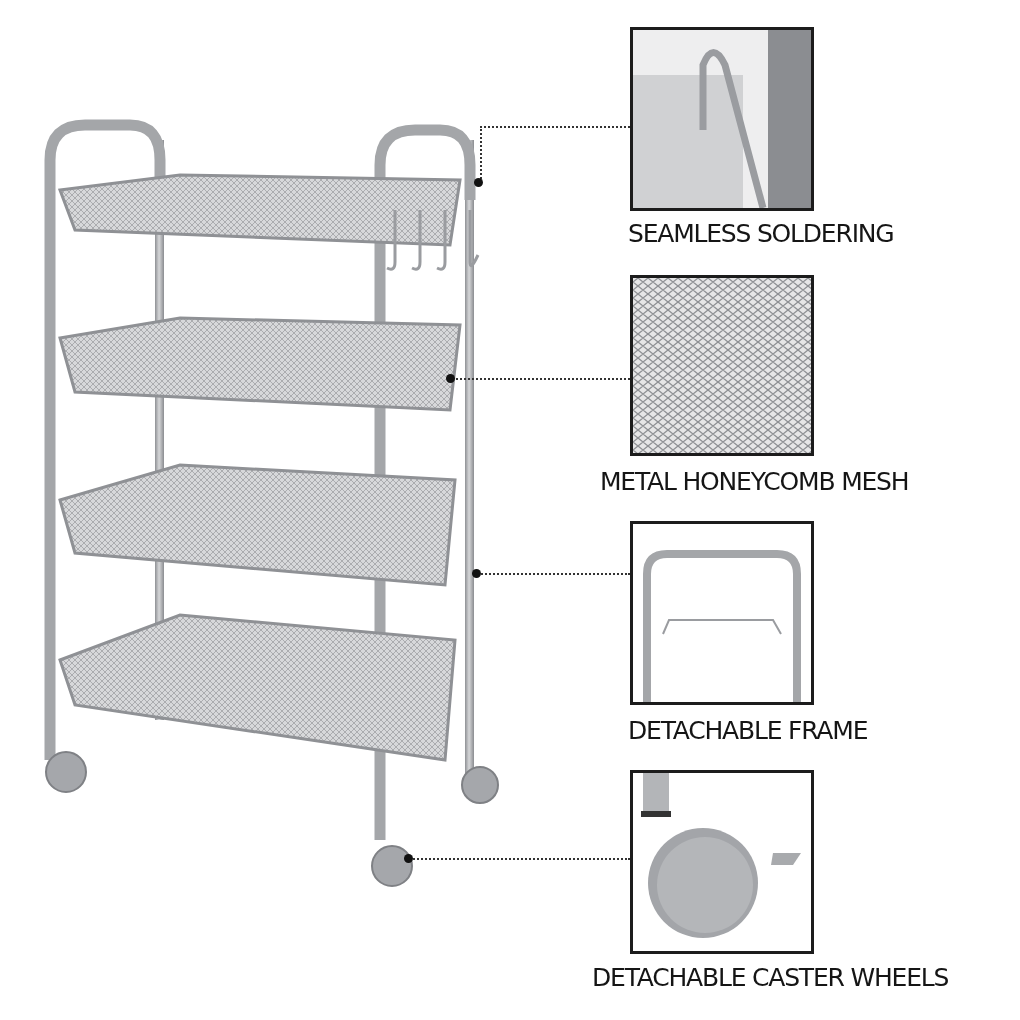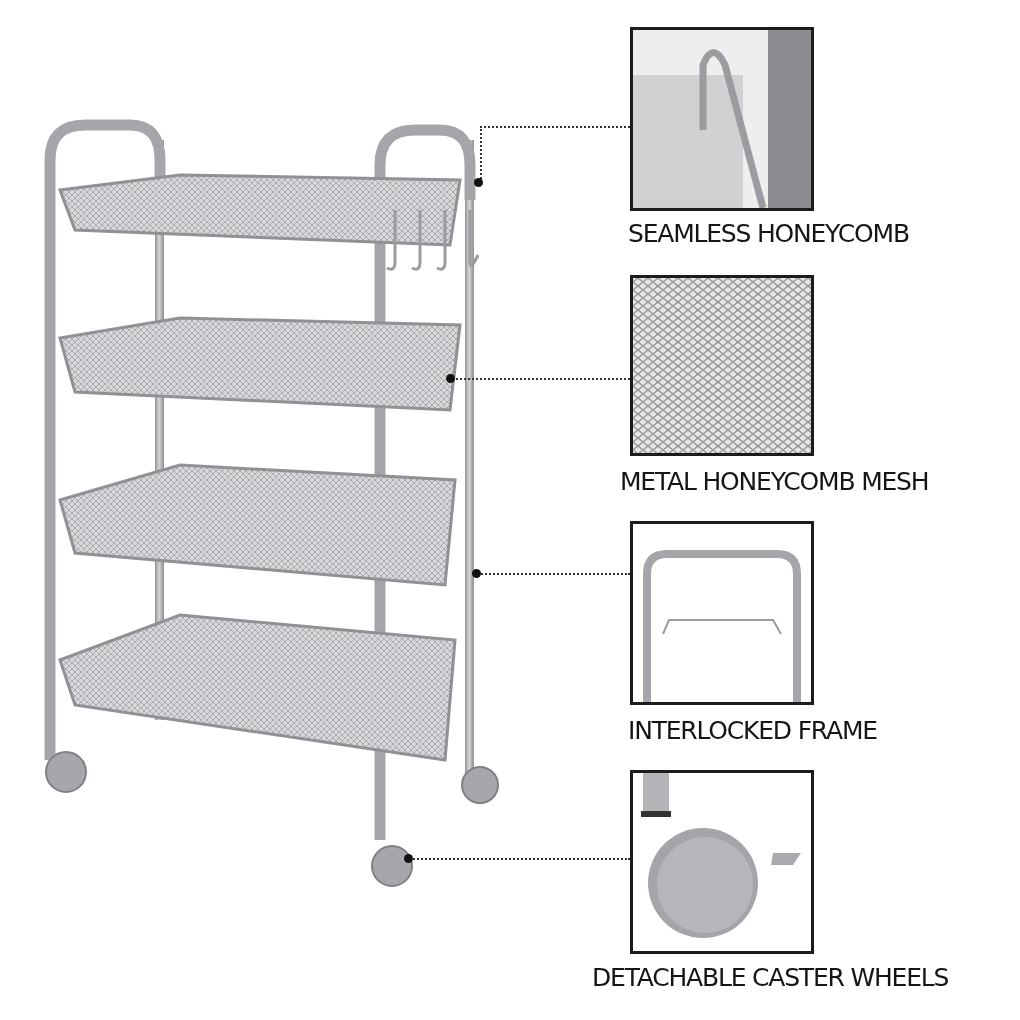--- a/index.html
+++ b/index.html
@@ -70,43 +70,43 @@
 <div class="dot" style="left:404px;top:854px;"></div>
 
 <div class="detail" style="left:630px;top:27px;width:184px;height:184px;">
   <svg width="178" height="178">
     <rect width="178" height="178" fill="#eeeeef"></rect>
     <rect x="0" y="45" width="110" height="133" fill="#d0d1d3"></rect>
     <rect x="135" y="0" width="45" height="178" fill="#8b8d91"></rect>
     <path d="M70 100 L70 35 Q80 10 92 35 L130 178" fill="none" stroke="#9a9ca0" stroke-width="7"></path>
   </svg>
 </div>
-<div class="label" style="left:628px;top:219px;">SEAMLESS HONEYCOMB</div>
+<div class="label" style="left:628px;top:219px;">SEAMLESS SOLDERING</div>
 
 <div class="detail" style="left:630px;top:275px;width:184px;height:181px;">
   <svg width="178" height="175">
     <defs>
       <pattern id="mesh2" width="10" height="8" patternUnits="userSpaceOnUse">
         <rect width="10" height="8" fill="#e6e6e7"></rect>
         <path d="M0 4 L5 0 L10 4 L5 8 Z" fill="none" stroke="#8e9094" stroke-width="1.3"></path>
       </pattern>
     </defs>
     <rect width="178" height="175" fill="url(#mesh2)"></rect>
   </svg>
 </div>
-<div class="label" style="left:620px;top:467px;">METAL HONEYCOMB MESH</div>
+<div class="label" style="left:600px;top:467px;">METAL HONEYCOMB MESH</div>
 
 <div class="detail" style="left:630px;top:521px;width:184px;height:184px;">
   <svg width="178" height="178">
     <rect width="178" height="178" fill="#ffffff"></rect>
     <path d="M14 178 L14 50 Q14 30 34 30 L144 30 Q164 30 164 50 L164 178" fill="none" stroke="#a4a6a9" stroke-width="8"></path>
     <path d="M30 110 L36 96 L140 96 L148 110" fill="none" stroke="#9a9ca0" stroke-width="2"></path>
   </svg>
 </div>
-<div class="label" style="left:628px;top:716px;">INTERLOCKED FRAME</div>
+<div class="label" style="left:628px;top:716px;">DETACHABLE FRAME</div>
 
 <div class="detail" style="left:630px;top:770px;width:184px;height:184px;">
   <svg width="178" height="178">
     <rect width="178" height="178" fill="#ffffff"></rect>
     <rect x="10" y="0" width="26" height="40" fill="#b3b5b8"></rect>
     <rect x="8" y="38" width="30" height="6" fill="#333"></rect>
     <circle cx="70" cy="110" r="55" fill="#a3a5a9"></circle>
     <circle cx="72" cy="112" r="48" fill="#b4b6b9"></circle>
     <path d="M140 80 L168 80 L160 92 L138 92 Z" fill="#a8aaad"></path>
   </svg>

